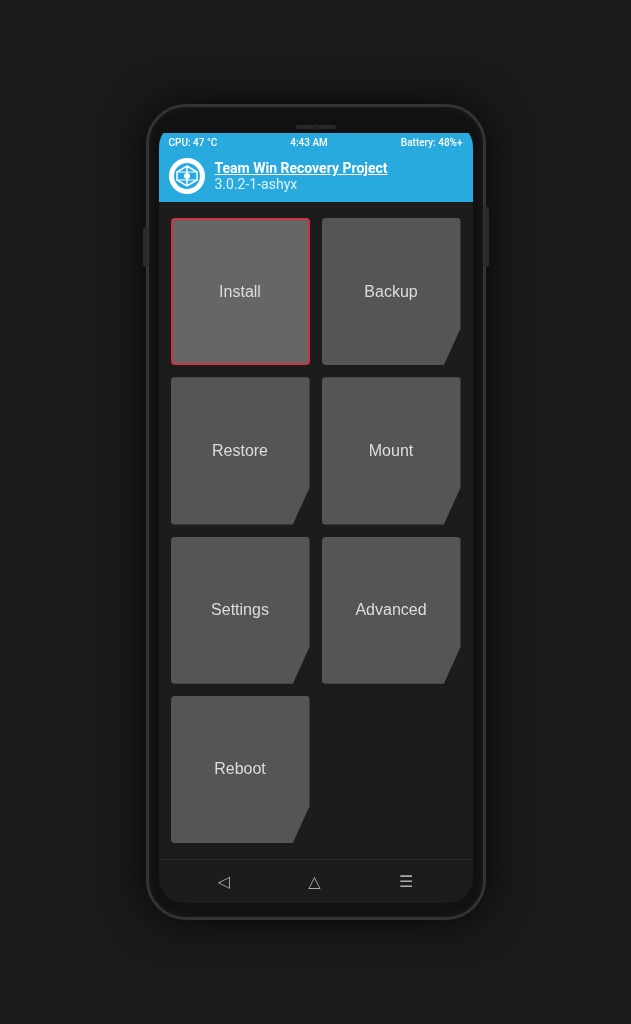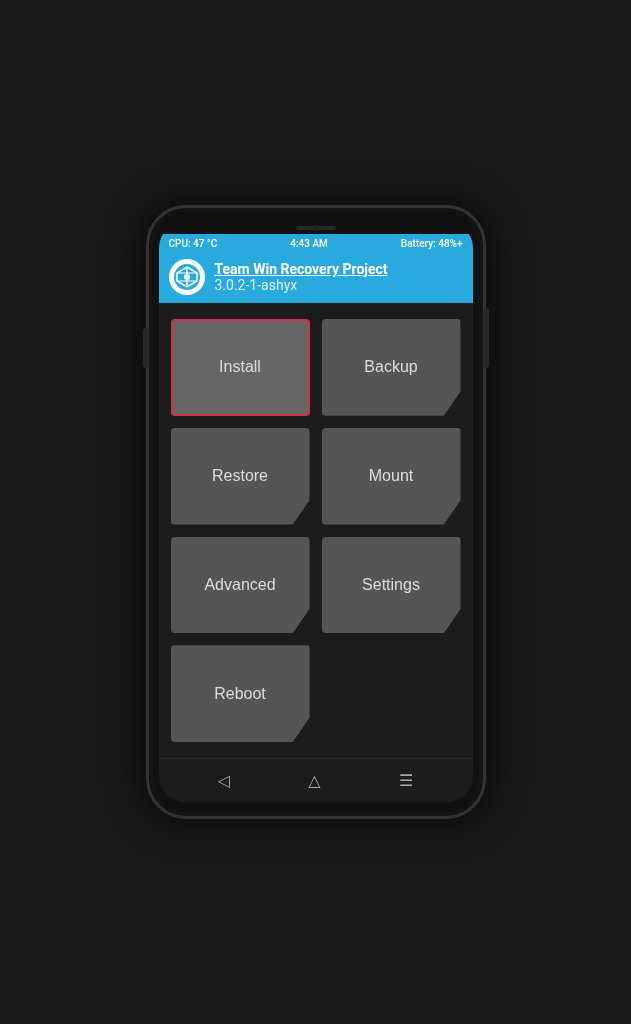--- a/index.html
+++ b/index.html
@@ -7,21 +7,21 @@
       background: #1a1a1a;
       display: flex;
       justify-content: center;
       align-items: center;
       min-height: 100vh;
       font-family: 'Roboto', Arial, sans-serif;
     }
 
     .phone-outer {
       width: 340px;
-      height: 614px;
+      height: 816px;
       background: #111;
       border-radius: 40px;
       border: 3px solid #333;
       position: relative;
       box-shadow: 0 0 40px rgba(0,0,0,0.8), inset 0 0 10px rgba(255,255,255,0.05);
       padding: 14px 10px;
       display: flex;
       flex-direction: column;
     }
 
@@ -221,22 +221,22 @@
         <span class="app-title">Team Win Recovery Project</span>
         <span class="app-subtitle">3.0.2-1-ashyx</span>
       </div>
     </div>
 
     <div class="main-content" id="main-grid">
     <button class="menu-btn highlighted">Install</button>
         <button class="menu-btn">Backup</button>
         <button class="menu-btn">Restore</button>
         <button class="menu-btn">Mount</button>
+        <button class="menu-btn">Settings</button>
         <button class="menu-btn">Advanced</button>
-        <button class="menu-btn">Settings</button>
         <button class="menu-btn">Reboot</button>
       </div>
 
     <div class="nav-bar">
       <span class="nav-icon">◁</span>
       <span class="nav-icon">△</span>
       <span class="nav-icon">☰</span>
     </div>
 
   </div>

